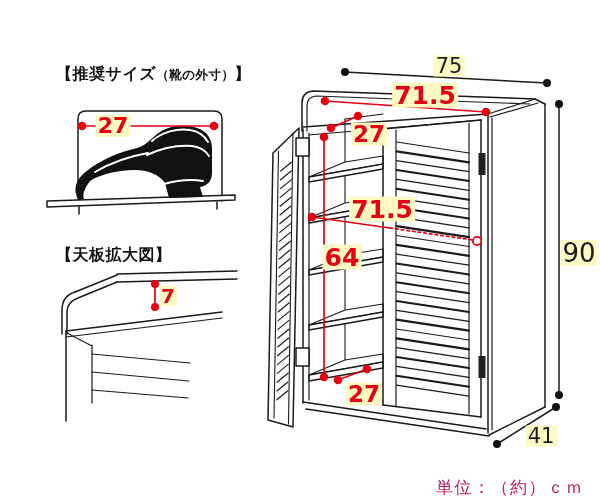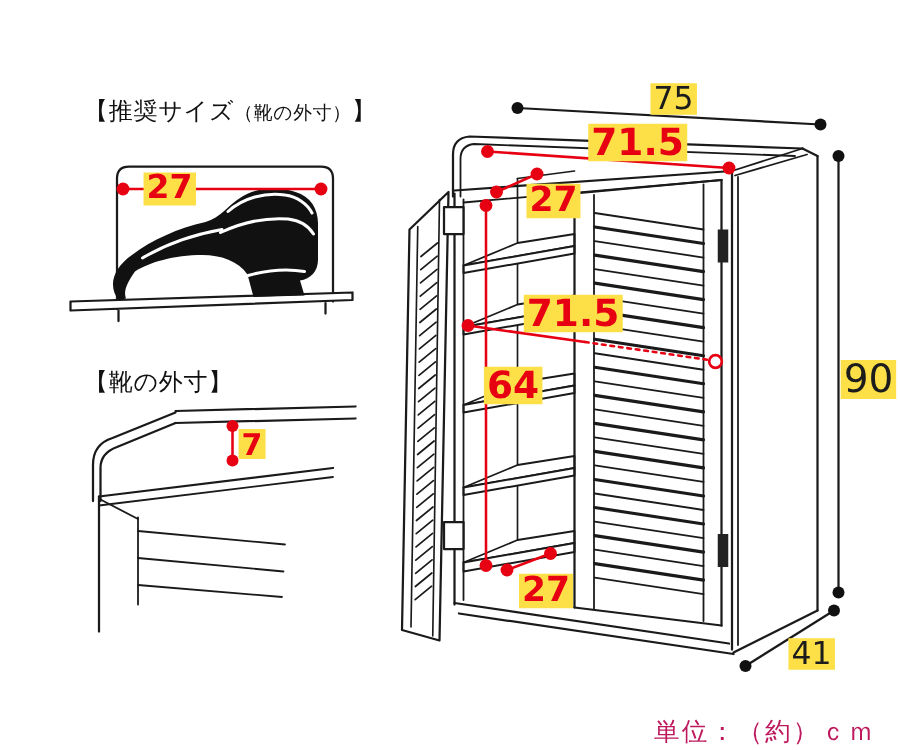--- a/index.html
+++ b/index.html
@@ -3,27 +3,27 @@
 <meta charset="utf-8">
 <style>
   html,body{margin:0;padding:0;background:#fff;}
   .stage{
     position:relative;width:600px;height:500px;background:#fff;overflow:hidden;
     font-family:"Liberation Sans", sans-serif;color:#1a1a1a;
   }
   .stage svg{position:absolute;left:0;top:0;}
   .lbl{
     position:absolute;transform:translate(-50%,-50%);
-    background:#fde047;line-height:1;padding:0 2px;white-space:nowrap;
+    background:#fef9c3;line-height:1;padding:0 2px;white-space:nowrap;
     font-family:"DejaVu Sans", sans-serif;
   }
   .lbl.red{color:var(--dim-red,#e60012);font-weight:bold;}
   .lbl.blk{color:#1c1c1c;font-weight:500;}
   .hdr{
-    position:absolute;white-space:nowrap;font-weight:normal;color:#111;
+    position:absolute;white-space:nowrap;font-weight:bold;color:#111;
     font-size:16px;letter-spacing:0.5px;
   }
   .hdr .sub{font-size:12.5px;}
   .unit{
     position:absolute;color:#be185d;font-size:17px;letter-spacing:1.5px;white-space:nowrap;
   }
 </style>
 </head>
 <body>
 
@@ -229,21 +229,21 @@
             <circle cx="367" cy="369" r="4.3"></circle>
         </g>
       </g>
     </g>
   </svg>
 
   <div class="hdr" style="left:56px;top:64px;">
     <span>【推奨サイズ</span><span class="sub">（靴の外寸）</span><span>】</span>
   </div>
   <div class="hdr" style="left:56px;top:245px;">
-    <span>【靴の外寸】</span>
+    <span>【天板拡大図】</span>
   </div>
 
   <span class="lbl red" style="left:113px;top:126px;font-size:22px;">27</span>
   <span class="lbl red" style="left:168px;top:296px;font-size:20px;">7</span>
 
   <span class="lbl blk" style="left:449px;top:66px;font-size:21px;">75</span>
   <span class="lbl red" style="left:425px;top:95px;font-size:25px;">71.5</span>
   <span class="lbl red" style="left:369px;top:134px;font-size:23px;">27</span>
   <span class="lbl red" style="left:382px;top:209px;font-size:25px;">71.5</span>
   <span class="lbl red" style="left:342px;top:257px;font-size:25px;">64</span>

